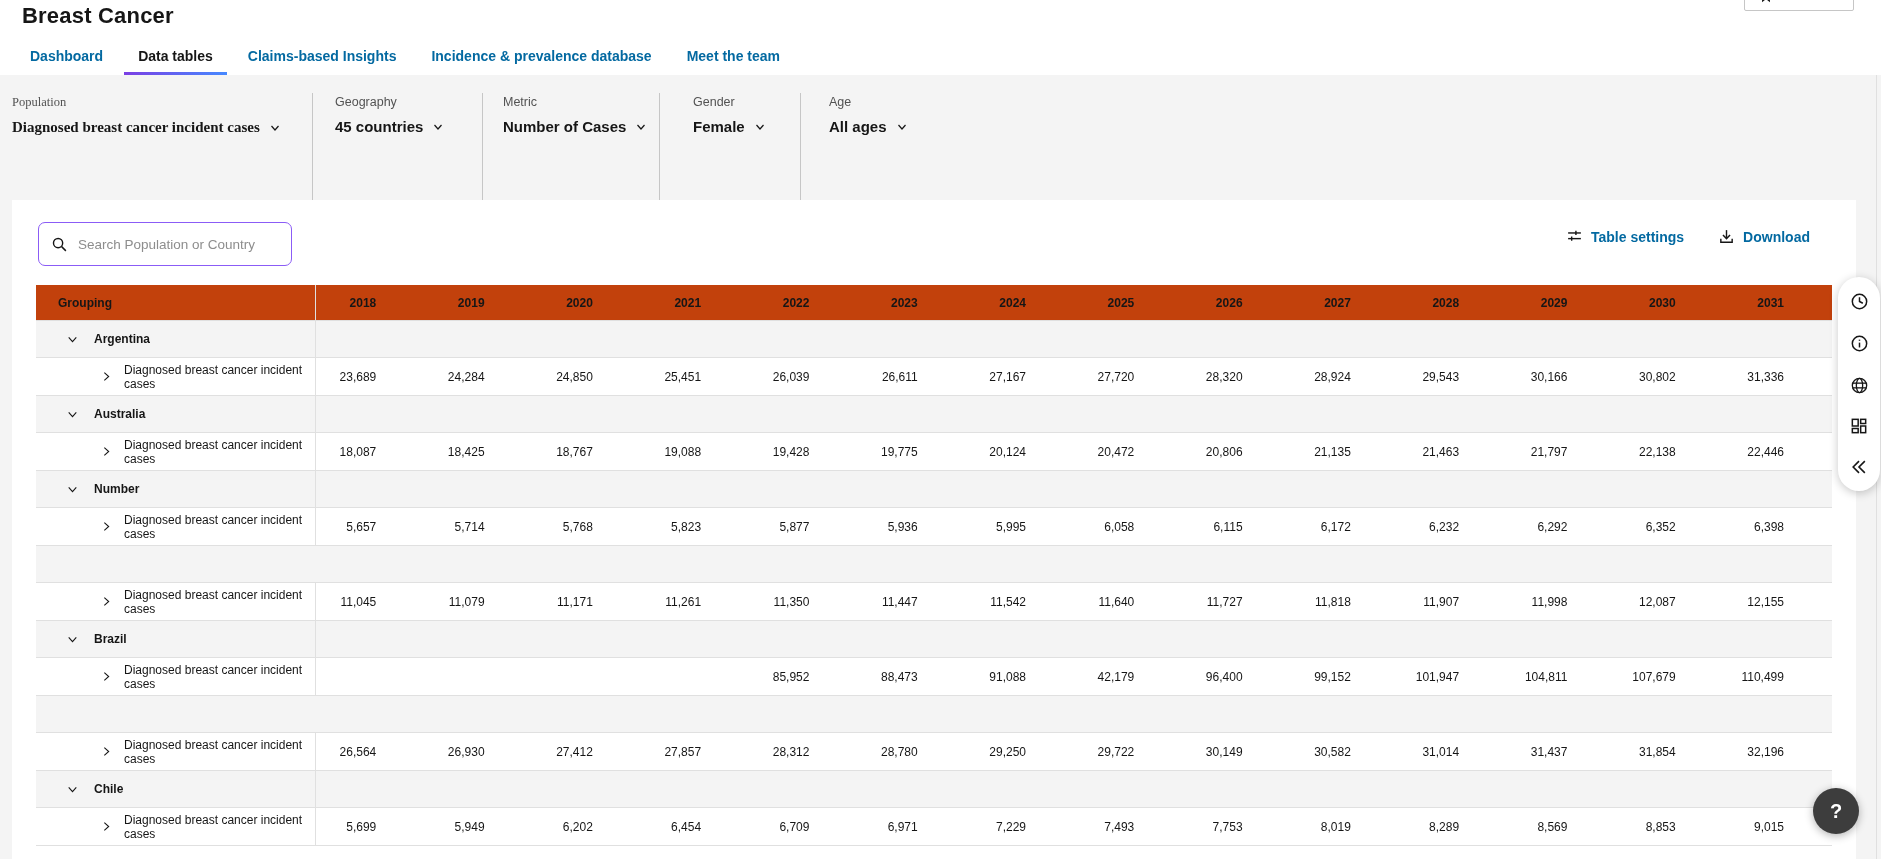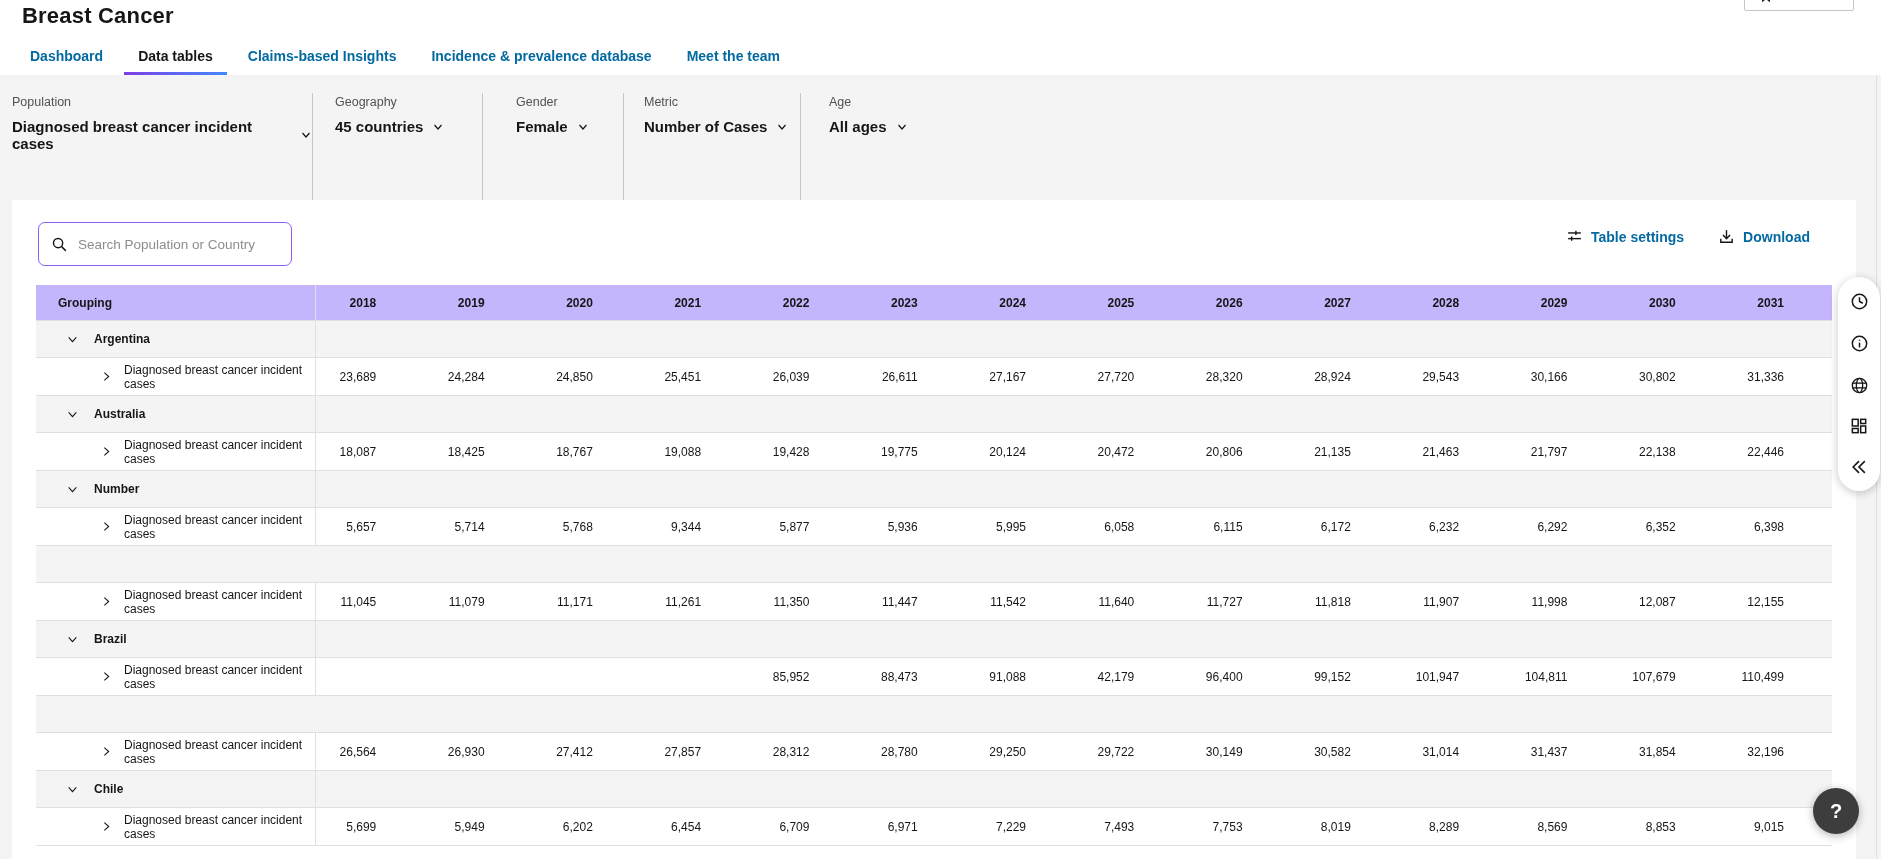--- a/index.html
+++ b/index.html
@@ -33,21 +33,21 @@
     background:linear-gradient(90deg,#7b3fe4,#4589ff);
   }
 
   
   .filterband { position:absolute; top:75px; left:0; width:100%; height:125px; background:#f4f4f4; display:flex; padding-top:18px; }
   .filter-group { padding-top:0; }
   .filter-group + .filter-group { border-left:1px solid #c6c6c6; }
   .fg-inner { padding-top:2px; }
   .filter-label { font-size:12.5px; color:#525252; margin-bottom:9px; }
   .filter-value { display:flex; align-items:center; gap:9px; font-size:15px; font-weight:700; color:#161616; cursor:pointer; }
-  .fg-1 { width:312px; padding-left:12px; }
+  .fg-1 { width:312px; padding-left:12px;font-family:Liberation Serif, serif; }
   .fg-2 { width:170px; padding-left:22px; }
   .fg-3 { width:177px; padding-left:20px; }
   .fg-4 { width:141px; padding-left:33px; }
   .fg-5 { padding-left:28px; }
 
   
   .card { position:absolute; left:12px; top:200px; width:1844px; height:900px; background:#ffffff; }
   .card-toolbar { position:relative; height:85px; }
   .searchbox {
     position:absolute; left:26px; top:22px; width:254px; height:44px;
@@ -60,21 +60,21 @@
   .searchbox input::placeholder { color:#8d8d8d; }
   .toolbar-actions { position:absolute; right:46px; top:28px; display:flex; gap:34px; }
   .tool-btn {
     display:flex; align-items:center; gap:8px; background:none; border:none; cursor:pointer;
     font-family:inherit; font-size:14px; font-weight:700; color:#0369a1;
   }
 
   
   .datatable { margin:0 24px; }
   .trow { display:grid; grid-template-columns:280px repeat(14, 1fr); border-bottom:1px solid #e0e0e0; }
-  .trow-head { background:#c4b5fd; height:36px; }
+  .trow-head { background:#c2410c; height:36px; }
   .trow-group { background:#f4f4f4; height:37px; }
   .trow-data { background:#ffffff; height:38px; }
   .tcell { display:flex; align-items:center; justify-content:flex-end; padding-right:48px; font-size:12px; color:#161616; }
   .tcell-first { justify-content:flex-start; padding-right:0; border-right:1px solid #e0e0e0; }
   .trow-head .tcell { font-weight:700; }
   .head-grouping { padding-left:22px; font-weight:700; }
   .group-cell { padding-left:30px; gap:15px; font-weight:700; }
   .data-cell { padding-left:64px; gap:11px; }
   .chev { flex:0 0 auto; cursor:pointer; }
 
@@ -139,38 +139,38 @@
         <div class="filter-value">
           <span>45 countries</span>
           <span class="chev">
             <svg width="12" height="12" viewBox="0 0 24 24" fill="none" stroke="#161616" stroke-width="2.4">
               <polyline points="5,8 12,16 19,8"></polyline>
             </svg>
           </span>
         </div>
       </div>
     </div>
+    <div class="filter-group fg-3">
+      <div class="fg-inner">
+        <div class="filter-label">Metric</div>
+        <div class="filter-value">
+          <span>Number of Cases</span>
+          <span class="chev">
+            <svg width="12" height="12" viewBox="0 0 24 24" fill="none" stroke="#161616" stroke-width="2.4">
+              <polyline points="5,8 12,16 19,8"></polyline>
+            </svg>
+          </span>
+        </div>
+      </div>
+    </div>
     <div class="filter-group fg-4">
       <div class="fg-inner">
         <div class="filter-label">Gender</div>
         <div class="filter-value">
           <span>Female</span>
-          <span class="chev">
-            <svg width="12" height="12" viewBox="0 0 24 24" fill="none" stroke="#161616" stroke-width="2.4">
-              <polyline points="5,8 12,16 19,8"></polyline>
-            </svg>
-          </span>
-        </div>
-      </div>
-    </div>
-    <div class="filter-group fg-3">
-      <div class="fg-inner">
-        <div class="filter-label">Metric</div>
-        <div class="filter-value">
-          <span>Number of Cases</span>
           <span class="chev">
             <svg width="12" height="12" viewBox="0 0 24 24" fill="none" stroke="#161616" stroke-width="2.4">
               <polyline points="5,8 12,16 19,8"></polyline>
             </svg>
           </span>
         </div>
       </div>
     </div>
     <div class="filter-group fg-5">
       <div class="fg-inner">
@@ -366,21 +366,21 @@
           <span class="chev">
             <svg width="13" height="13" viewBox="0 0 24 24" fill="none" stroke="#161616" stroke-width="2">
               <polyline points="8,5 16,12 8,19"></polyline>
             </svg>
           </span>
           <span>Diagnosed breast cancer incident cases</span>
         </div>
         <div class="tcell">5,657</div>
         <div class="tcell">5,714</div>
         <div class="tcell">5,768</div>
-        <div class="tcell">9,344</div>
+        <div class="tcell">5,823</div>
         <div class="tcell">5,877</div>
         <div class="tcell">5,936</div>
         <div class="tcell">5,995</div>
         <div class="tcell">6,058</div>
         <div class="tcell">6,115</div>
         <div class="tcell">6,172</div>
         <div class="tcell">6,232</div>
         <div class="tcell">6,292</div>
         <div class="tcell">6,352</div>
         <div class="tcell">6,398</div>

